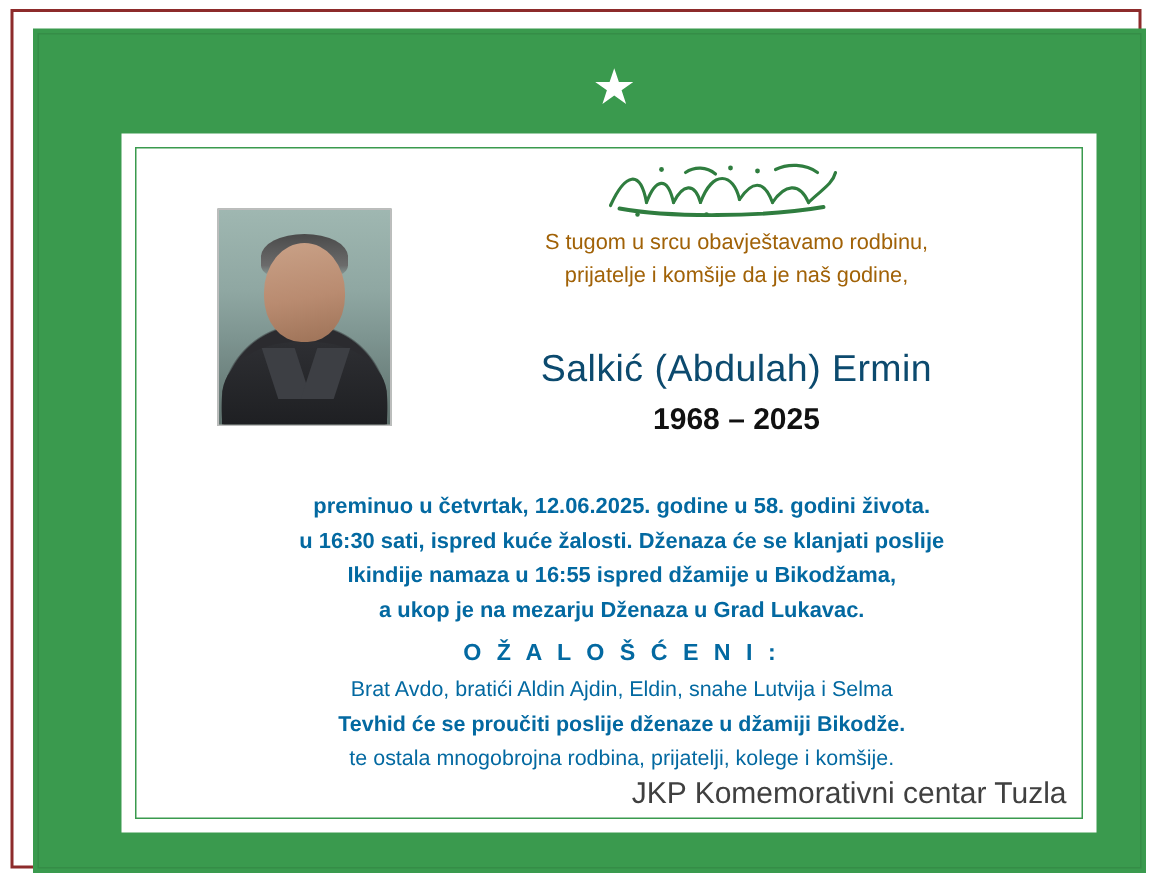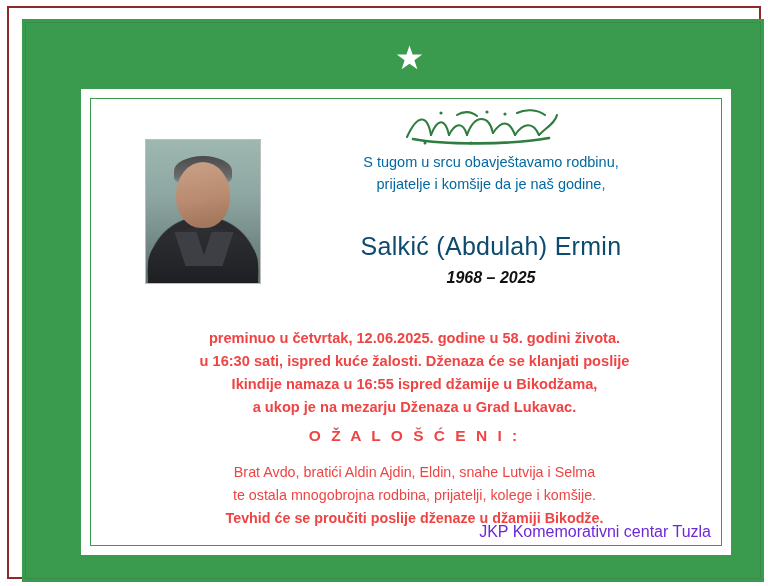--- a/index.html
+++ b/index.html
@@ -165,73 +165,72 @@
     position: absolute;
     left: 170px;
     right: 0;
     top: 46px;
     text-align: center;
     color: #1a1a1a;
   }
   .intro {
     font-size: 14.5px;
     line-height: 1.55;
-    color: #0369a1;
+    color: #a16207;
   }
   .name {
     margin-top: 36px;
     font-size: 25px;
     font-weight: normal;
     letter-spacing: 0.3px;
     color: #0c4a6e;
   }
   .years {
     margin-top: 8px;
-    font-size: 16px;
+    font-size: 20px;
     font-weight: bold;
     color: #111111;
-    font-style: italic;
   }
 
   
   .body-block {
     position: absolute;
     left: 17px;
     right: 0;
     top: 222px;
     text-align: center;
-    color: #ef4444;
+    color: #0369a1;
   }
   .body-block .ln {
     font-size: 14.6px;
     line-height: 1.58;
     font-weight: bold;
   }
   .ozal-title {
     margin-top: 8px;
     font-size: 15.5px;
     font-weight: bold;
     letter-spacing: 3px;
   }
   .ozal-body {
-    margin-top: 16px;
+    margin-top: 4px;
   }
   .ozal-body .ln {
     font-size: 14.3px;
     line-height: 1.6;
     font-weight: normal;
   }
   .ozal-body .ln.bold { font-weight: bold; }
 
   .signature {
     position: absolute;
     right: 2px;
     bottom: 0px;
-    font-size: 16px;
-    color: #6d28d9;
+    font-size: 20px;
+    color: #404040;
     font-weight: normal;
   }
 </style>
 </head>
 <body>
 
 <div class="page">
 
   <div class="frame-outer">
 
@@ -293,22 +292,22 @@
           <div class="body-block">
             <div class="ln">preminuo u četvrtak, 12.06.2025. godine u 58. godini života.</div>
             <div class="ln">u 16:30 sati, ispred kuće žalosti. Dženaza će se klanjati poslije</div>
             <div class="ln">Ikindije namaza u 16:55 ispred džamije u Bikodžama,</div>
             <div class="ln">a ukop je na mezarju Dženaza u Grad Lukavac.</div>
 
             <div class="ozal-title">O Ž A L O Š Ć E N I :</div>
 
             <div class="ozal-body">
               <div class="ln">Brat Avdo, bratići Aldin Ajdin, Eldin, snahe Lutvija i Selma</div>
+              <div class="ln bold">Tevhid će se proučiti poslije dženaze u džamiji Bikodže.</div>
               <div class="ln">te ostala mnogobrojna rodbina, prijatelji, kolege i komšije.</div>
-              <div class="ln bold">Tevhid će se proučiti poslije dženaze u džamiji Bikodže.</div>
             </div>
           </div>
 
           <div class="signature">JKP Komemorativni centar Tuzla</div>
 
         </div>
       </div>
     </div>
   </div>
 </div>

